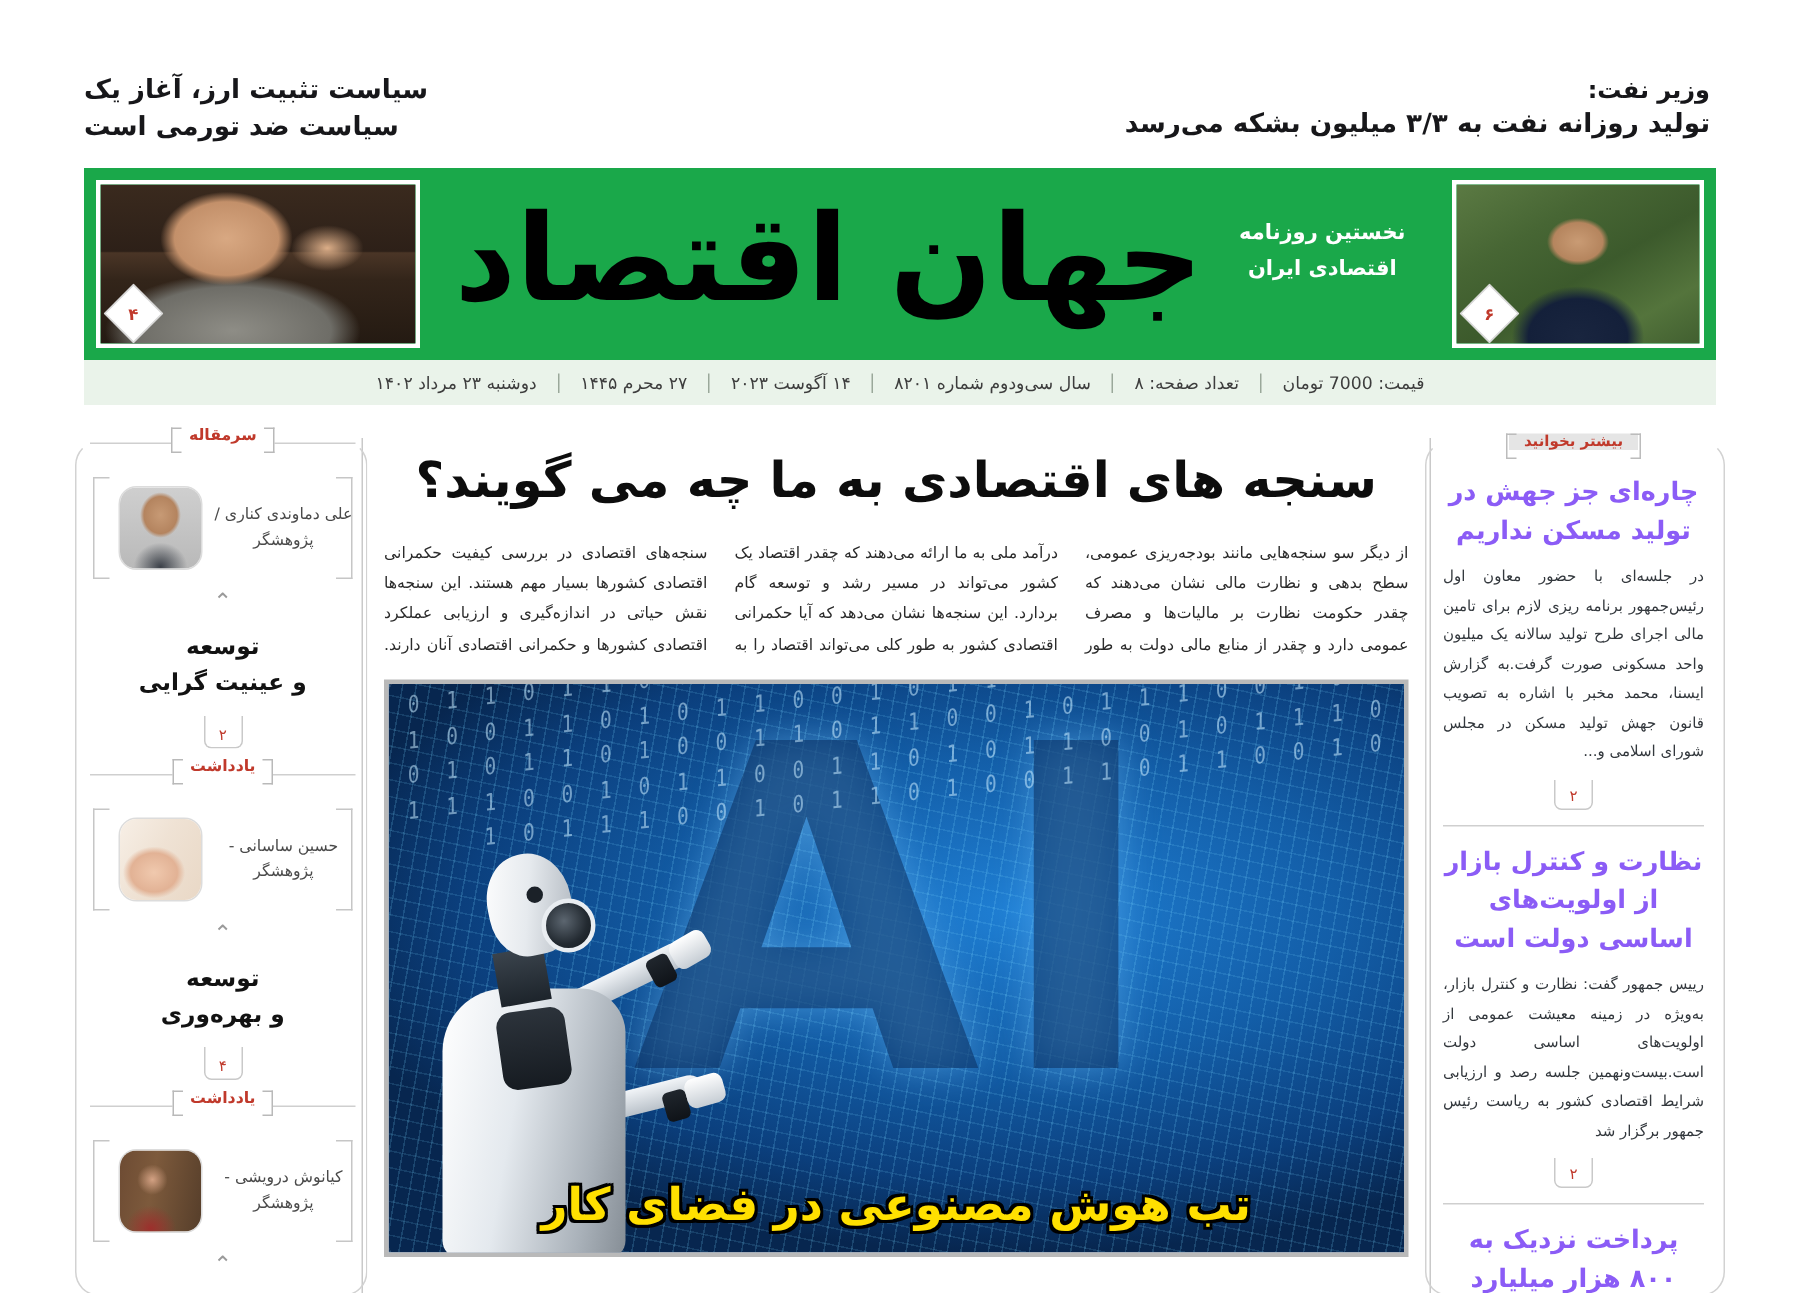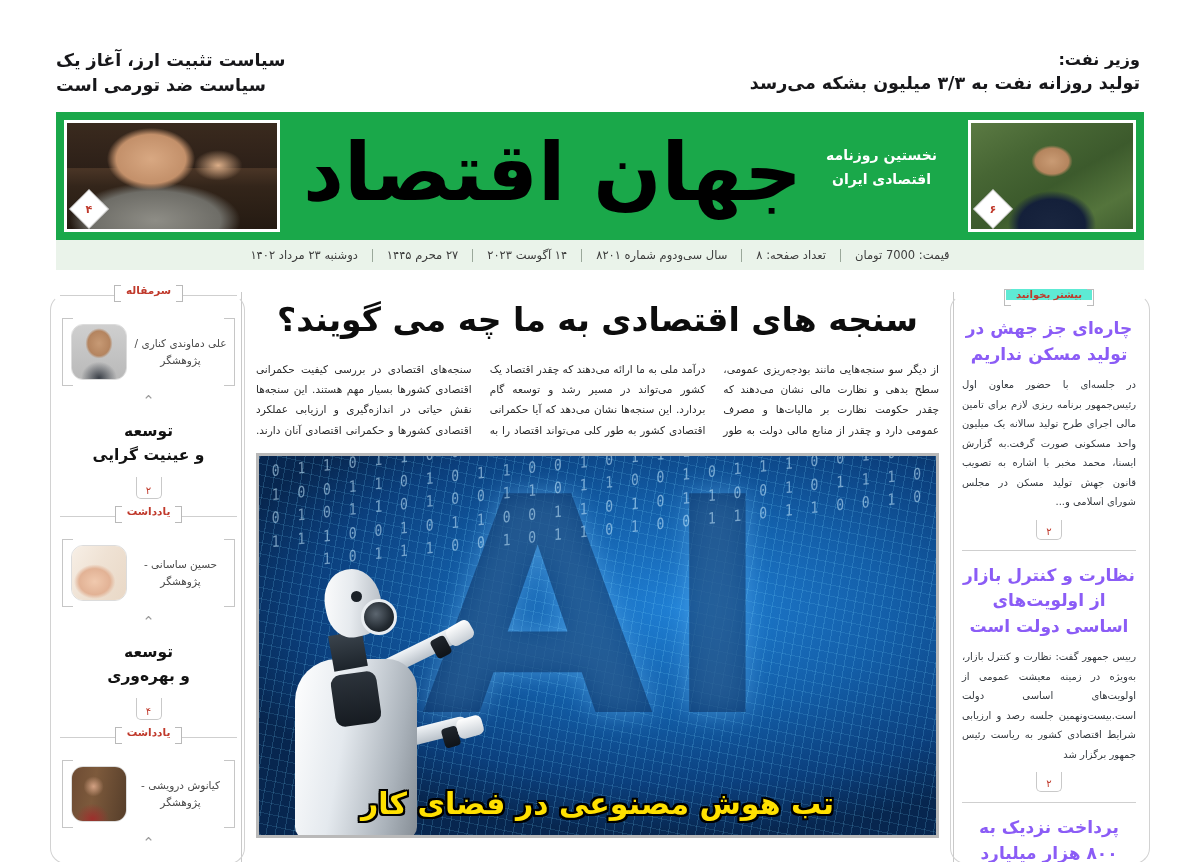--- a/index.html
+++ b/index.html
@@ -197,21 +197,20 @@
     width: 6px;
     height: 15px;
     border: 1px solid #b9b9b9;
   }
   .op-tag::before { left: 0;  border-right: none; }
   .op-tag::after  { right: 0; border-left: none; }
 
   .op-author-row {
     display: flex;
     align-items: center;
-    justify-content: center;
     gap: 8px;
     margin-top: 12px;
     position: relative;
     padding: 6px 2px;
   }
   .op-author-row::before, .op-author-row::after {
     content: "";
     position: absolute;
     top: 0; bottom: 0;
     width: 10px;
@@ -457,21 +456,21 @@
   
   .rn-tag-row {
     display: flex;
     align-items: center;
     justify-content: center;
     position: relative;
     height: 20px;
   }
   .rn-tag {
     position: relative;
-    background: #5eead4;
+    background: #e5e5e5;
     padding: 0 10px;
     font-size: 10px;
     color: #c0392b;
     font-weight: bold;
   }
   .rn-tag::before, .rn-tag::after {
     content: "";
     position: absolute;
     top: 0;
     width: 6px;

